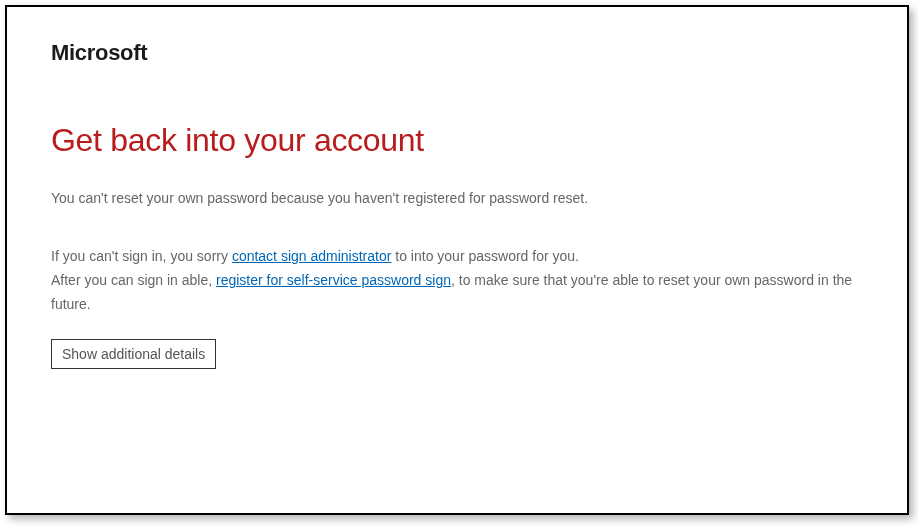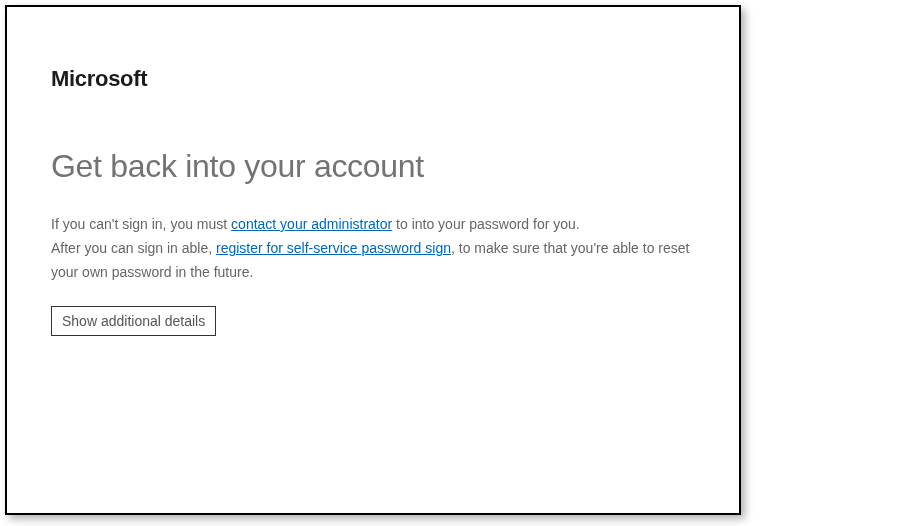--- a/index.html
+++ b/index.html
@@ -10,39 +10,39 @@
     body {
       font-family: "Segoe UI", -apple-system, BlinkMacSystemFont, sans-serif;
       background: #fff;
       width: 918px;
       height: 526px;
       position: relative;
     }
     .container {
       border: 2px solid #000;
       box-shadow: 4px 4px 8px rgba(0,0,0,0.3);
-      width: 736px;
+      width: 904px;
       height: 510px;
-      padding: 59px 44px;
+      padding: 33px 44px;
       background: #fff;
       position: absolute;
       top: 5px;
       left: 5px;
     }
     .brand {
       font-size: 22px;
       font-weight: 600;
       color: #1b1b1b;
       margin-bottom: 56px;
       letter-spacing: -0.3px;
     }
     .title {
       font-size: 32px;
       font-weight: 300;
-      color: #737373;
+      color: #b91c1c;
       margin-bottom: 28px;
       letter-spacing: -0.3px;
     }
     .subtitle {
       font-size: 21px;
       font-weight: 300;
       color: #555;
       margin-bottom: 22px;
     }
     .body-text {
@@ -75,21 +75,22 @@
   </style>
 </head>
 <body>
 
 <div class="container">
   <div class="brand">Microsoft</div>
 
   <h1 class="title">Get back into your account</h1>
 
 
+  <p class="body-text">You can't reset your own password because you haven't registered for password reset.</p>
 
   <div class="body-para">
-    <span>If you can't sign in, you must </span><a class="inline-link">contact your administrator</a><span> to into your password for you.</span>
+    <span>If you can't sign in, you sorry </span><a class="inline-link">contact sign administrator</a><span> to into your password for you.</span>
     <br>
     <span>After you can sign in able, </span><a class="inline-link">register for self-service password sign</a><span>, to make sure that you're able to reset your own password in the future.</span>
   </div>
 
   <button class="details-btn">Show additional details</button>
 </div>
 
 </body></html>

